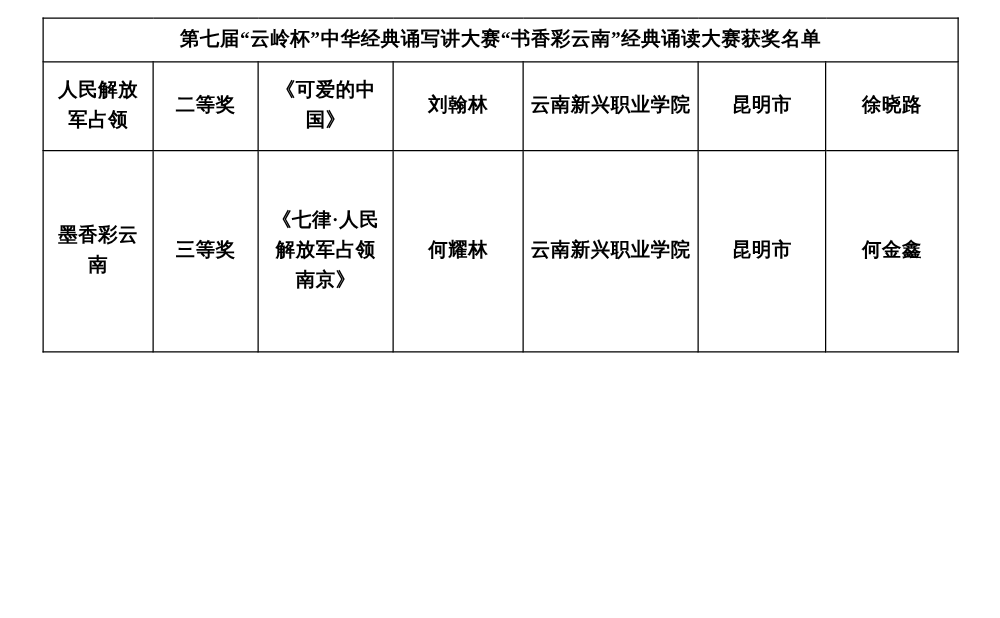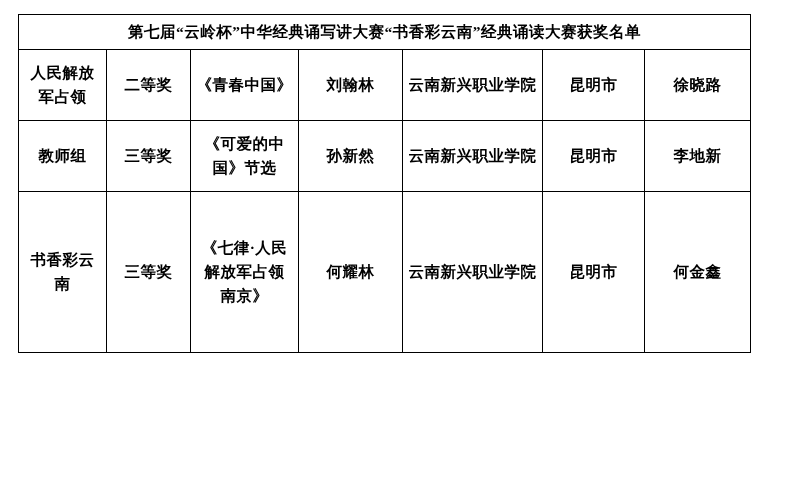--- a/index.html
+++ b/index.html
@@ -12,21 +12,21 @@
     height: 494px;
     font-family: "Liberation Serif", "DejaVu Serif", serif;
     color: #000000;
     overflow: hidden;
   }
   .page {
     position: relative;
     width: 800px;
     height: 494px;
     box-sizing: border-box;
-    padding: 14px 34px 0 18px;
+    padding: 14px 34px 0 34px;
   }
   table.award-table {
     width: 732px;
     border-collapse: collapse;
     table-layout: fixed;
   }
   table.award-table td {
     border: 1px solid #000000;
     text-align: center;
     vertical-align: middle;
@@ -77,37 +77,28 @@
         <col class="col6">
         <col class="col7">
     </colgroup>
     <tbody>
       <tr>
         <td class="title-cell" colspan="7">第七届“云岭杯”中华经典诵写讲大赛“书香彩云南”经典诵读大赛获奖名单</td>
       </tr>
       <tr>
         <td class="body-cell tall">人民解放军占领</td>
         <td class="body-cell tall">二等奖</td>
-        <td class="body-cell tall">《青春中国》</td>
+        <td class="body-cell tall">《可爱的中国》</td>
         <td class="body-cell tall">刘翰林</td>
         <td class="body-cell tall">云南新兴职业学院</td>
         <td class="body-cell tall">昆明市</td>
         <td class="body-cell tall">徐晓路</td>
       </tr>
       <tr>
-        <td class="body-cell tall">教师组</td>
-        <td class="body-cell tall">三等奖</td>
-        <td class="body-cell tall">《可爱的中国》节选</td>
-        <td class="body-cell tall">孙新然</td>
-        <td class="body-cell tall">云南新兴职业学院</td>
-        <td class="body-cell tall">昆明市</td>
-        <td class="body-cell tall">李地新</td>
-      </tr>
-      <tr>
-        <td class="body-cell extra-tall">书香彩云南</td>
+        <td class="body-cell extra-tall">墨香彩云南</td>
         <td class="body-cell extra-tall">三等奖</td>
         <td class="body-cell extra-tall">《七律·人民解放军占领 南京》</td>
         <td class="body-cell extra-tall">何耀林</td>
         <td class="body-cell extra-tall">云南新兴职业学院</td>
         <td class="body-cell extra-tall">昆明市</td>
         <td class="body-cell extra-tall">何金鑫</td>
       </tr>
     </tbody>
   </table>
 </div>

